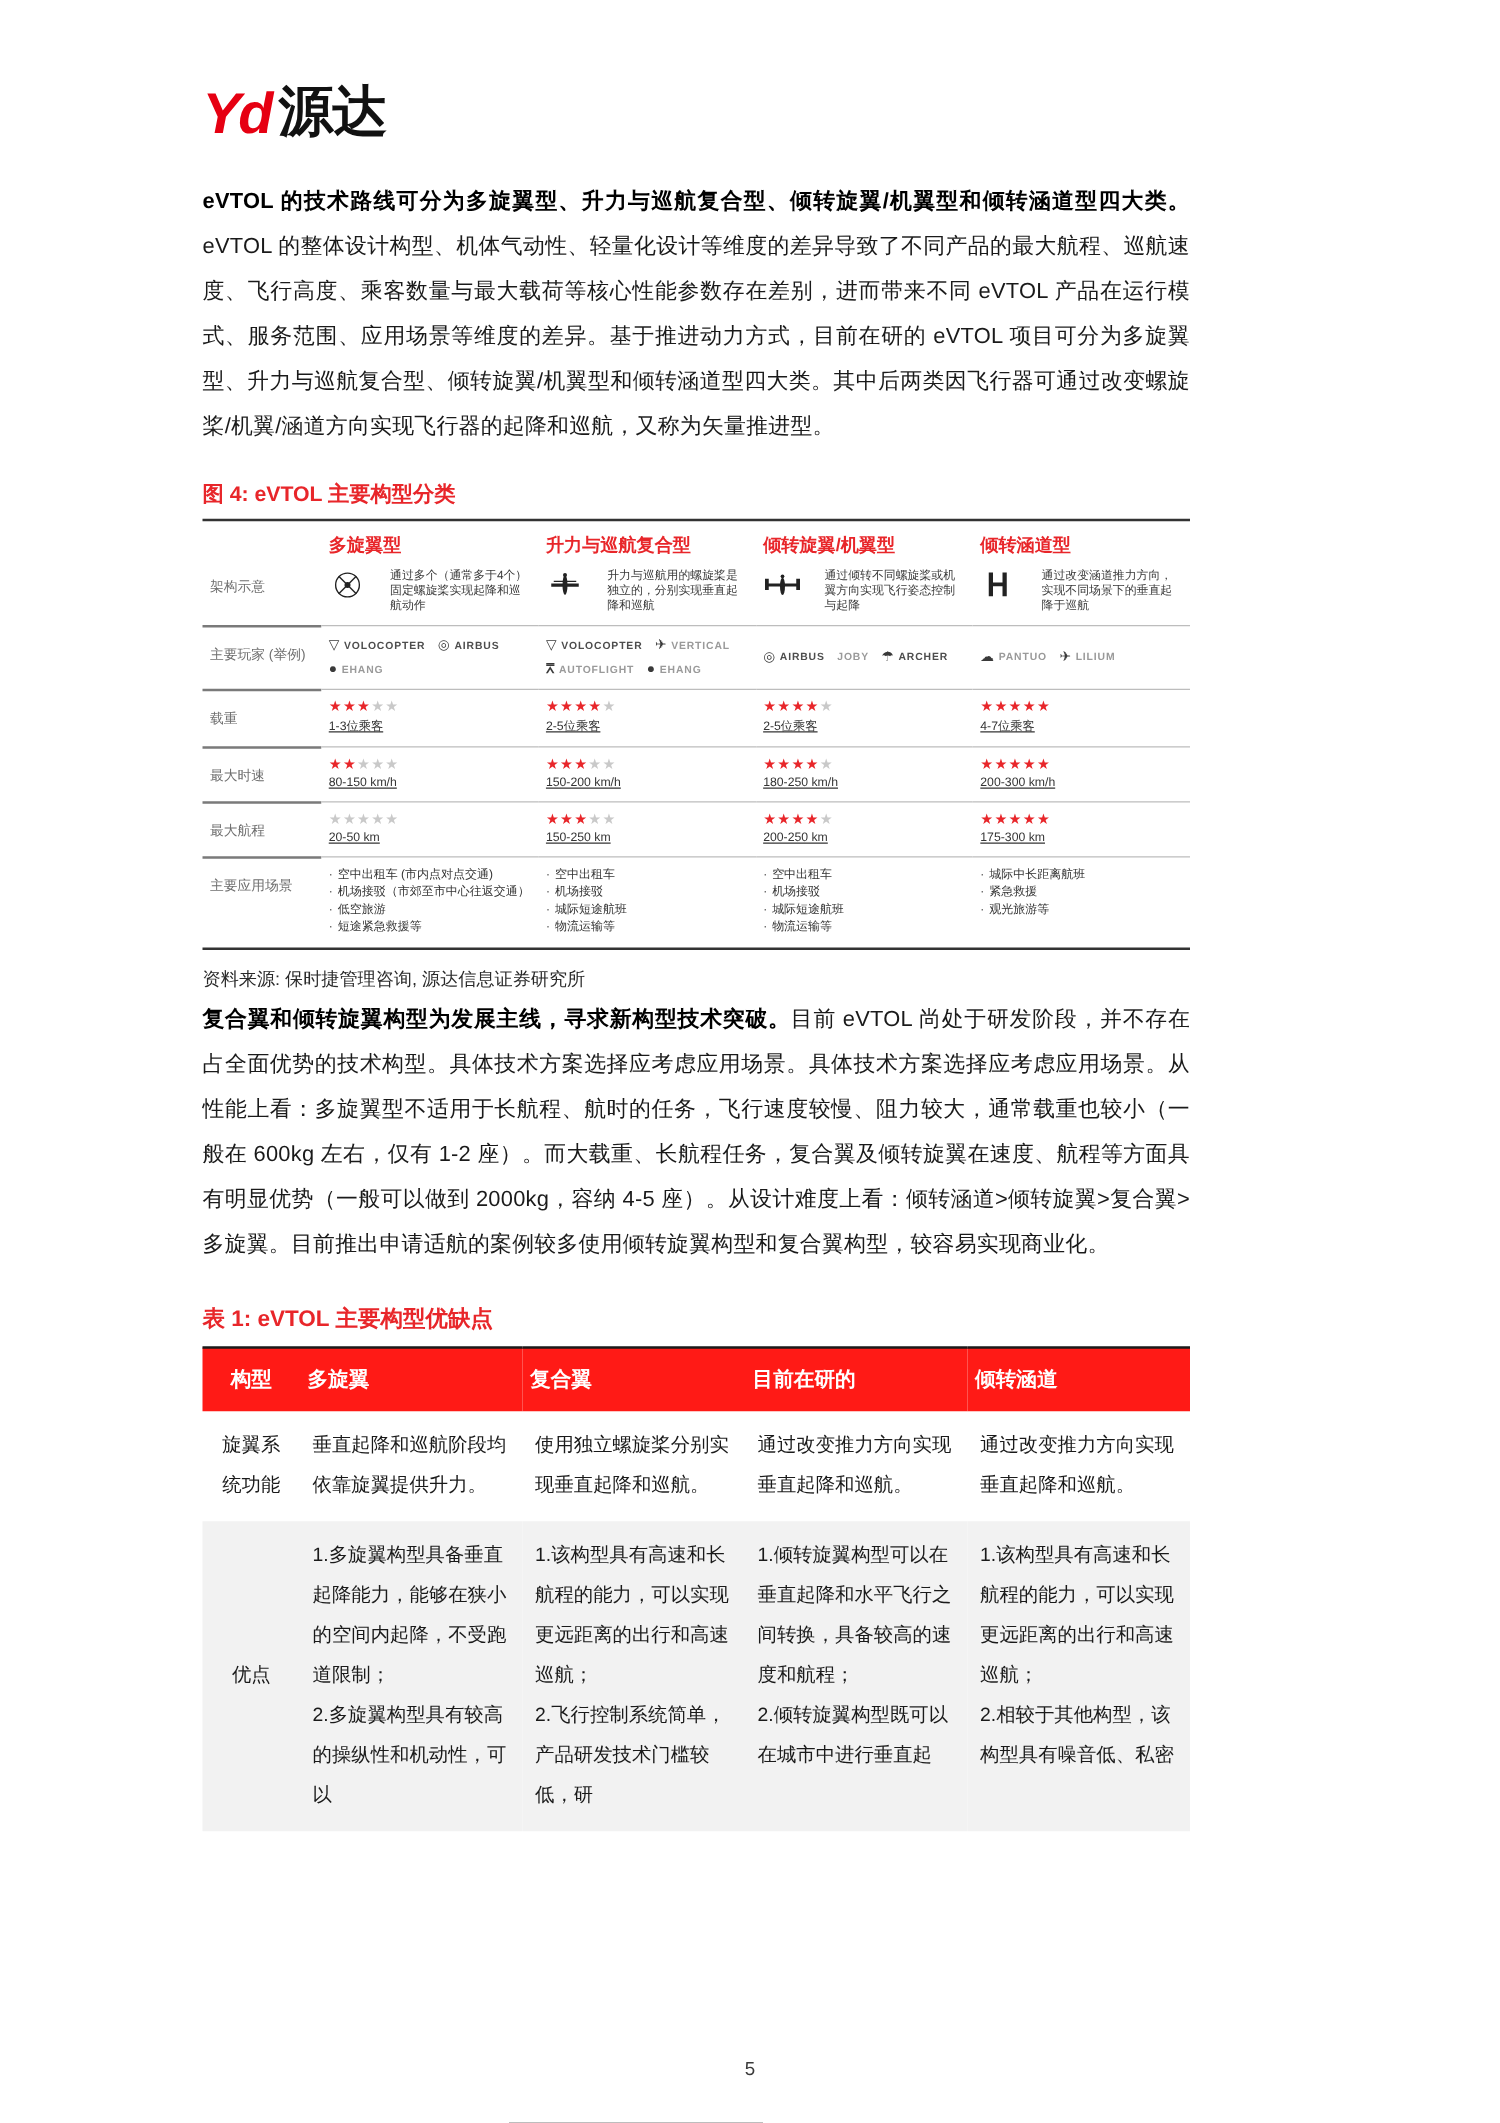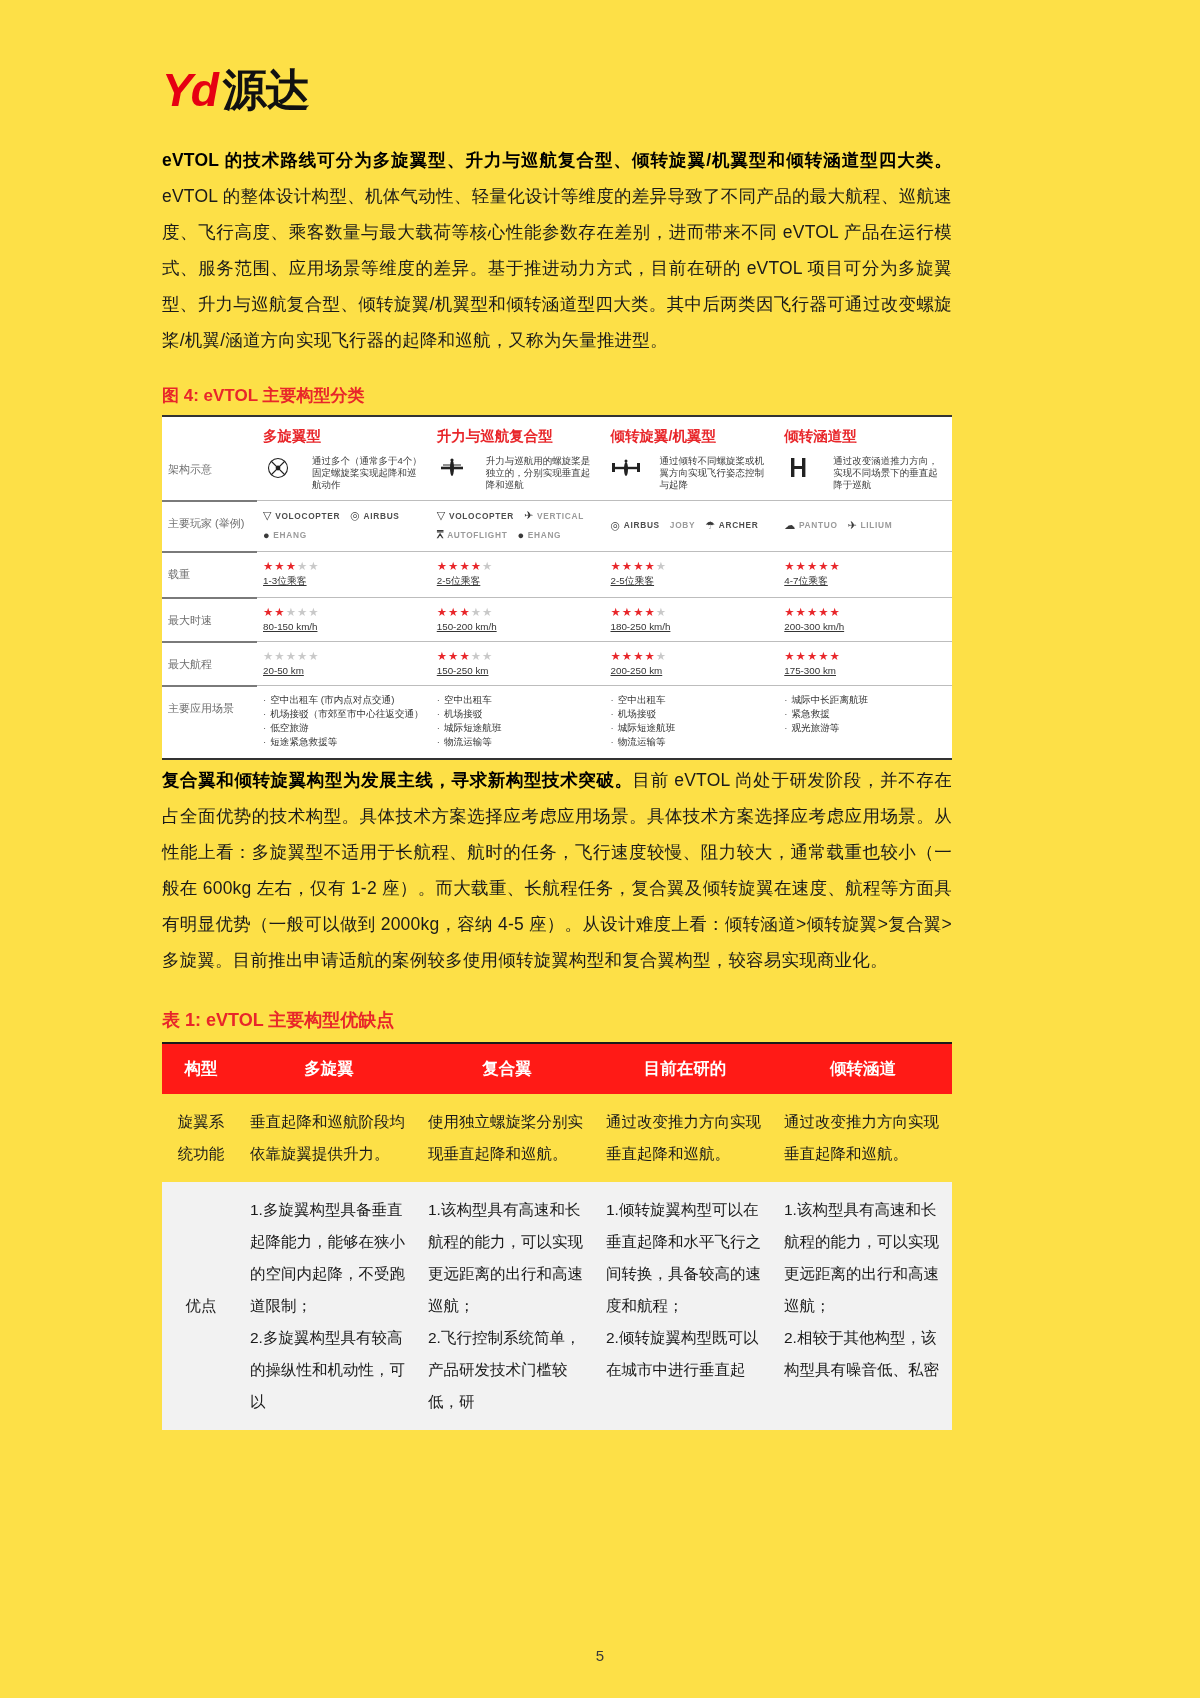--- a/index.html
+++ b/index.html
@@ -1,18 +1,18 @@
 <!DOCTYPE html>
 <html><head>
 <meta charset="utf-8">
 <style>
   html,body{margin:0;padding:0;background:#8a8a8a;}
   body{font-family:"Liberation Sans","DejaVu Sans",sans-serif;}
   .page{
-    width:1200px;height:1698px;background:#fde047;position:relative;
+    width:1200px;height:1698px;background:#ffffff;position:relative;
     box-sizing:border-box;margin:0 auto;overflow:hidden;
   }
   .content{position:absolute;left:162px;top:60px;width:790px;}
 
   
   .logo{display:flex;align-items:center;height:60px;margin-bottom:22px;}
   .logo-yd{
     font-size:46px;font-weight:bold;color:#e60012;letter-spacing:-2px;
     font-style:italic;line-height:1;font-family:"Liberation Sans",sans-serif;
   }
@@ -69,21 +69,21 @@
   .st-off{color:#c9c9c9;}
   .val{font-size:9.8px;color:#343434;margin-top:2px;text-decoration:underline;}
   .uses{font-size:9.6px;color:#343434;line-height:14px;}
   .uses div::before{content:"·";margin-right:4px;color:#555;}
 
   
   .t1{border-collapse:collapse;width:100%;table-layout:fixed;
       border-top:2px solid #1a1a1a;}
   .t1 th{
     background:#ff1a16;color:#fff;font-size:16.5px;font-weight:bold;
-    padding:14px 6px;text-align:center;
+    padding:14px 6px;text-align:left;
   }
   .t1 th.first{text-align:center;}
   .t1 td{
     font-size:15.5px;color:#1a1a1a;line-height:32px;padding:12px 10px;
     vertical-align:top;text-align:left;
   }
   .t1 td.rowlbl{text-align:center;color:#1a1a1a;}
   .t1 tr.shade td{background:#f2f2f2;}
   .t1 .cw1{width:78px;}
 
@@ -340,20 +340,21 @@
                   <div>城际中长距离航班</div>
                   <div>紧急救援</div>
                   <div>观光旅游等</div>
                 </div>
               </td>
         </tr>
       </tbody>
         </table>
     </div>
 
+    <div class="src">资料来源: 保时捷管理咨询, 源达信息证券研究所</div>
 
     <p class="para" style="margin-top:2px;"><b>复合翼和倾转旋翼构型为发展主线，寻求新构型技术突破。</b><span>目前 eVTOL 尚处于研发阶段，并不存在占全面优势的技术构型。具体技术方案选择应考虑应用场景。具体技术方案选择应考虑应用场景。从性能上看：多旋翼型不适用于长航程、航时的任务，飞行速度较慢、阻力较大，通常载重也较小（一般在 600kg 左右，仅有 1-2 座）。而大载重、长航程任务，复合翼及倾转旋翼在速度、航程等方面具有明显优势（一般可以做到 2000kg，容纳 4-5 座）。从设计难度上看：倾转涵道&gt;倾转旋翼&gt;复合翼&gt;多旋翼。目前推出申请适航的案例较多使用倾转旋翼构型和复合翼构型，较容易实现商业化。</span></p>
 
     <div class="tbl-cap">表 1: eVTOL 主要构型优缺点</div>
 
     <table class="t1">
       <colgroup>
           <col class="cw1">
           <col>
           <col>

